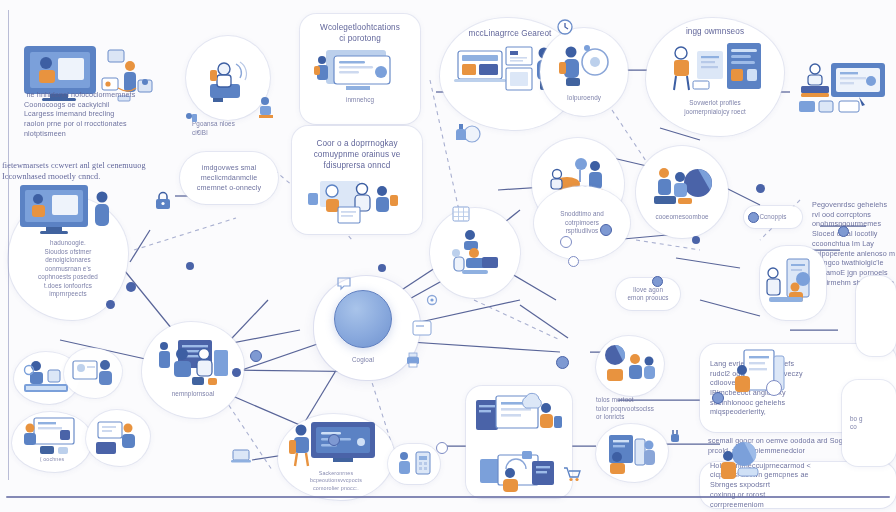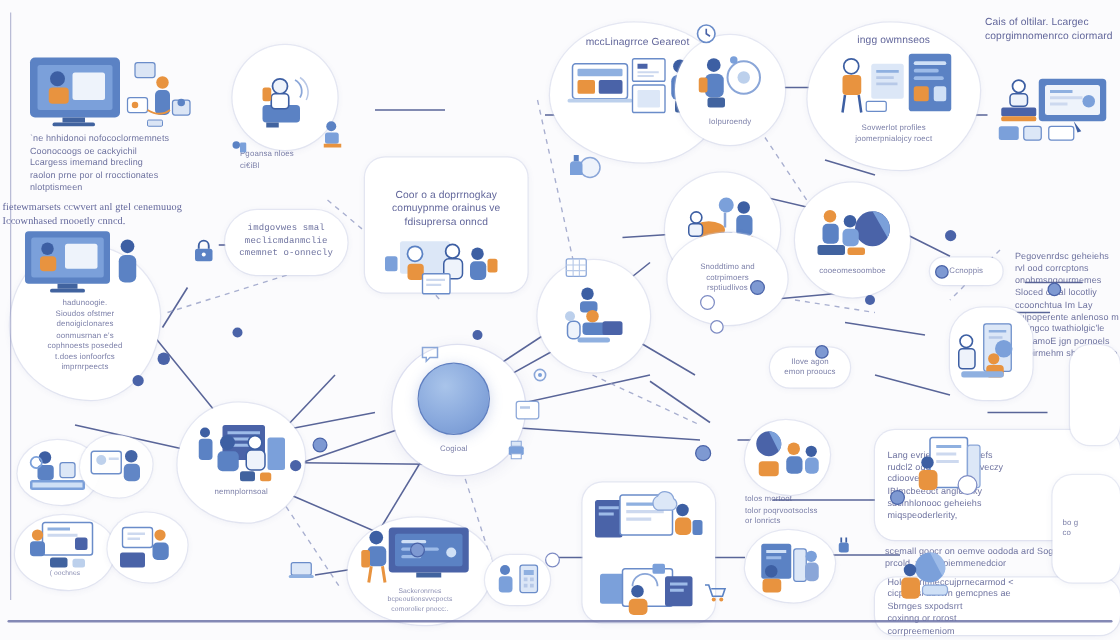--- a/index.html
+++ b/index.html
@@ -159,21 +159,21 @@
         <circle cx="108" cy="22" r="5" fill="#e8933f"></circle>
         <rect x="102" y="28" width="12" height="20" rx="4" fill="#5b82c4"></rect>
         <rect x="80" y="34" width="16" height="12" rx="2" fill="#fff" stroke="#6a8cc9" stroke-width="1"></rect>
         <circle cx="86" cy="40" r="2.6" fill="#e8933f"></circle>
         <path d="M96,44 q10,6 18,0" stroke="#e8933f" stroke-width="1.4" fill="none"></path>
         <rect x="116" y="36" width="14" height="12" rx="2" fill="#dbe5f5" stroke="#6a8cc9" stroke-width="1"></rect>
         <circle cx="123" cy="38" r="3" fill="#5b82c4"></circle>
         <rect x="96" y="52" width="12" height="5" rx="1" fill="#dbe5f5" stroke="#6a8cc9" stroke-width=".8"></rect>
       </svg>
     </div>
-    <div class="textblock" style="left:24px;top:106px;width:150px;">
+    <div class="textblock" style="left:24px;top:90px;width:150px;">
       <div class="lbl">`ne hnhidonoi nofococlormemnets
 Coonocoogs oe cackyichil
 Lcargess imemand brecling
 raolon prne por ol rrocctionates
 nlotptismeen</div>
     </div>
 
     <div class="textblock" style="left:2px;top:160px;width:175px;font-family:Liberation Serif, serif;">
       <div class="lbl t-title">fietewmarsets ccwvert anl gtel cenemuuog
 Iccownhased rnooetly cnncd.</div>
@@ -201,21 +201,21 @@
 imprnrpeects</div>
     </div>
 
     <div class="ill" style="position:absolute;left:152px;top:190px;">
       <svg width="22" height="22" viewBox="0 0 22 22">
         <rect x="4" y="9" width="14" height="10" rx="2" fill="#5b82c4"></rect>
         <path d="M7,9 V6.5 a4,4 0 0 1 8,0 V9" stroke="#3d5fa3" stroke-width="1.5" fill="none"></path>
         <circle cx="11" cy="13.5" r="1.6" fill="#fff"></circle>
       </svg>
     </div>
-    <div class="node soft" style="left:180px;top:168px;width:98px;height:52px;font-family:Liberation Mono, monospace;">
+    <div class="node soft" style="left:180px;top:152px;width:98px;height:52px;">
       <div class="lbl">imdgovwes smal
 meclicmdanmclie
 cmemnet o-onnecly</div>
     </div>
 
     <div class="node round" style="left:186px;top:36px;width:84px;height:84px;">
       <div class="ill">
         <svg width="56" height="48" viewBox="0 0 56 48">
           <rect x="10" y="30" width="30" height="14" rx="3" fill="#5b82c4"></rect>
           <circle cx="24" cy="15" r="6" fill="#eef3fb" stroke="#3d5fa3" stroke-width="1.4"></circle>
@@ -231,29 +231,48 @@
       <div class="lbl t-small">Pgoansa nloes
 ci€iBl</div>
     </div>
     <div class="ill" style="position:absolute;left:184px;top:112px;">
       <svg width="14" height="12" viewBox="0 0 14 12">
           <circle cx="5" cy="4" r="3" fill="#5b82c4"></circle>
           <rect x="8" y="2" width="5" height="8" rx="1" fill="#7ba0da"></rect>
         </svg>
     </div>
 
+    <div class="node card" style="left:300px;top:14px;width:120px;height:110px;justify-content:flex-start;padding-top:8px;">
+      <div class="lbl t-title">Wcolegetloohtcations
+ci porotong</div>
+      <div class="ill" style="margin-top:4px;">
+        <svg width="96" height="46" viewBox="0 0 96 46">
+          <rect x="14" y="2" width="60" height="34" rx="3" fill="#bcd0ec"></rect>
+          <rect x="22" y="8" width="56" height="28" rx="3" fill="#fff" stroke="#6a8cc9" stroke-width="1.2"></rect>
+          <rect x="27" y="13" width="26" height="2.6" rx="1.3" fill="#8fb0e0"></rect>
+          <rect x="27" y="18" width="34" height="2.6" rx="1.3" fill="#cdd9ef"></rect>
+          <rect x="27" y="23" width="20" height="2.6" rx="1.3" fill="#cdd9ef"></rect>
+          <circle cx="69" cy="24" r="6" fill="#7ba0da"></circle>
+          <circle cx="10" cy="12" r="4" fill="#3d5fa3"></circle>
+          <rect x="5" y="17" width="11" height="15" rx="3" fill="#5b82c4"></rect>
+          <rect x="2" y="18" width="6" height="9" rx="2" fill="#e8933f"></rect>
+          <rect x="34" y="38" width="24" height="4" fill="#8fb0e0"></rect>
+        </svg>
+      </div>
+      <div class="lbl t-small" style="margin-top:2px;">inmnehcg</div>
+    </div>
     <div class="ill" style="position:absolute;left:256px;top:96px;">
       <svg width="20" height="22" viewBox="0 0 20 22">
           <circle cx="9" cy="5" r="4" fill="#5b82c4"></circle>
           <rect x="4" y="10" width="11" height="9" rx="2" fill="#7ba0da"></rect>
           <rect x="3" y="19" width="14" height="3" fill="#e8933f"></rect>
         </svg>
     </div>
 
-    <div class="node card" style="left:292px;top:126px;width:130px;height:108px;justify-content:flex-start;padding-top:24px;">
+    <div class="node card" style="left:292px;top:126px;width:130px;height:108px;justify-content:flex-start;padding-top:12px;">
       <div class="lbl t-title">Coor o a doprrnogkay
 comuypnme orainus ve
 fdisuprersa onncd</div>
       <div class="ill" style="margin-top:6px;">
         <svg width="110" height="48" viewBox="0 0 110 48">
           <rect x="18" y="4" width="40" height="26" rx="2" fill="#dce7f7"></rect>
           <circle cx="30" cy="14" r="6" fill="#fff" stroke="#5b82c4" stroke-width="1.4"></circle>
           <rect x="24" y="22" width="13" height="13" rx="3" fill="#e8933f"></rect>
           <circle cx="60" cy="12" r="5.5" fill="#fff" stroke="#3d5fa3" stroke-width="1.4"></circle>
           <rect x="53" y="18" width="15" height="16" rx="4" fill="#eef3fb" stroke="#3d5fa3" stroke-width="1.2"></rect>
@@ -336,24 +355,20 @@
           <rect x="72" y="20" width="24" height="3" rx="1.5" fill="#9dbbe8"></rect>
           <rect x="72" y="28" width="12" height="12" rx="2" fill="#e8933f"></rect>
           <rect x="88" y="28" width="10" height="12" rx="2" fill="#cfe0f6"></rect>
           <rect x="34" y="40" width="16" height="8" rx="1.5" fill="#fff" stroke="#6a8cc9" stroke-width="1"></rect>
         </svg>
       </div>
       <div class="lbl t-small" style="margin-top:2px;">Sovwerlot profiles
 joomerpnialojcy roect</div>
     </div>
 
-    <div class="textblock" style="left:788px;top:12px;width:106px;">
-      <div class="lbl t-title">Cais of oltilar. Lcargec
-coprgimnomenrco ciormard</div>
-    </div>
     <div class="node blob plain" style="left:790px;top:44px;width:106px;height:86px;box-shadow:none;">
       <div class="ill">
         <svg width="96" height="56" viewBox="0 0 96 56">
           <rect x="36" y="4" width="54" height="34" rx="3" fill="#5b82c4"></rect>
           <rect x="41" y="9" width="44" height="24" rx="2" fill="#eef3fb"></rect>
           <rect x="45" y="13" width="18" height="2.4" fill="#8fb0e0"></rect>
           <rect x="45" y="18" width="26" height="2.4" fill="#cdd9ef"></rect>
           <rect x="45" y="23" width="14" height="2.4" fill="#cdd9ef"></rect>
           <circle cx="76" cy="22" r="5" fill="#7ba0da"></circle>
           <circle cx="20" cy="10" r="5" fill="#fff" stroke="#3d5fa3" stroke-width="1.4"></circle>

